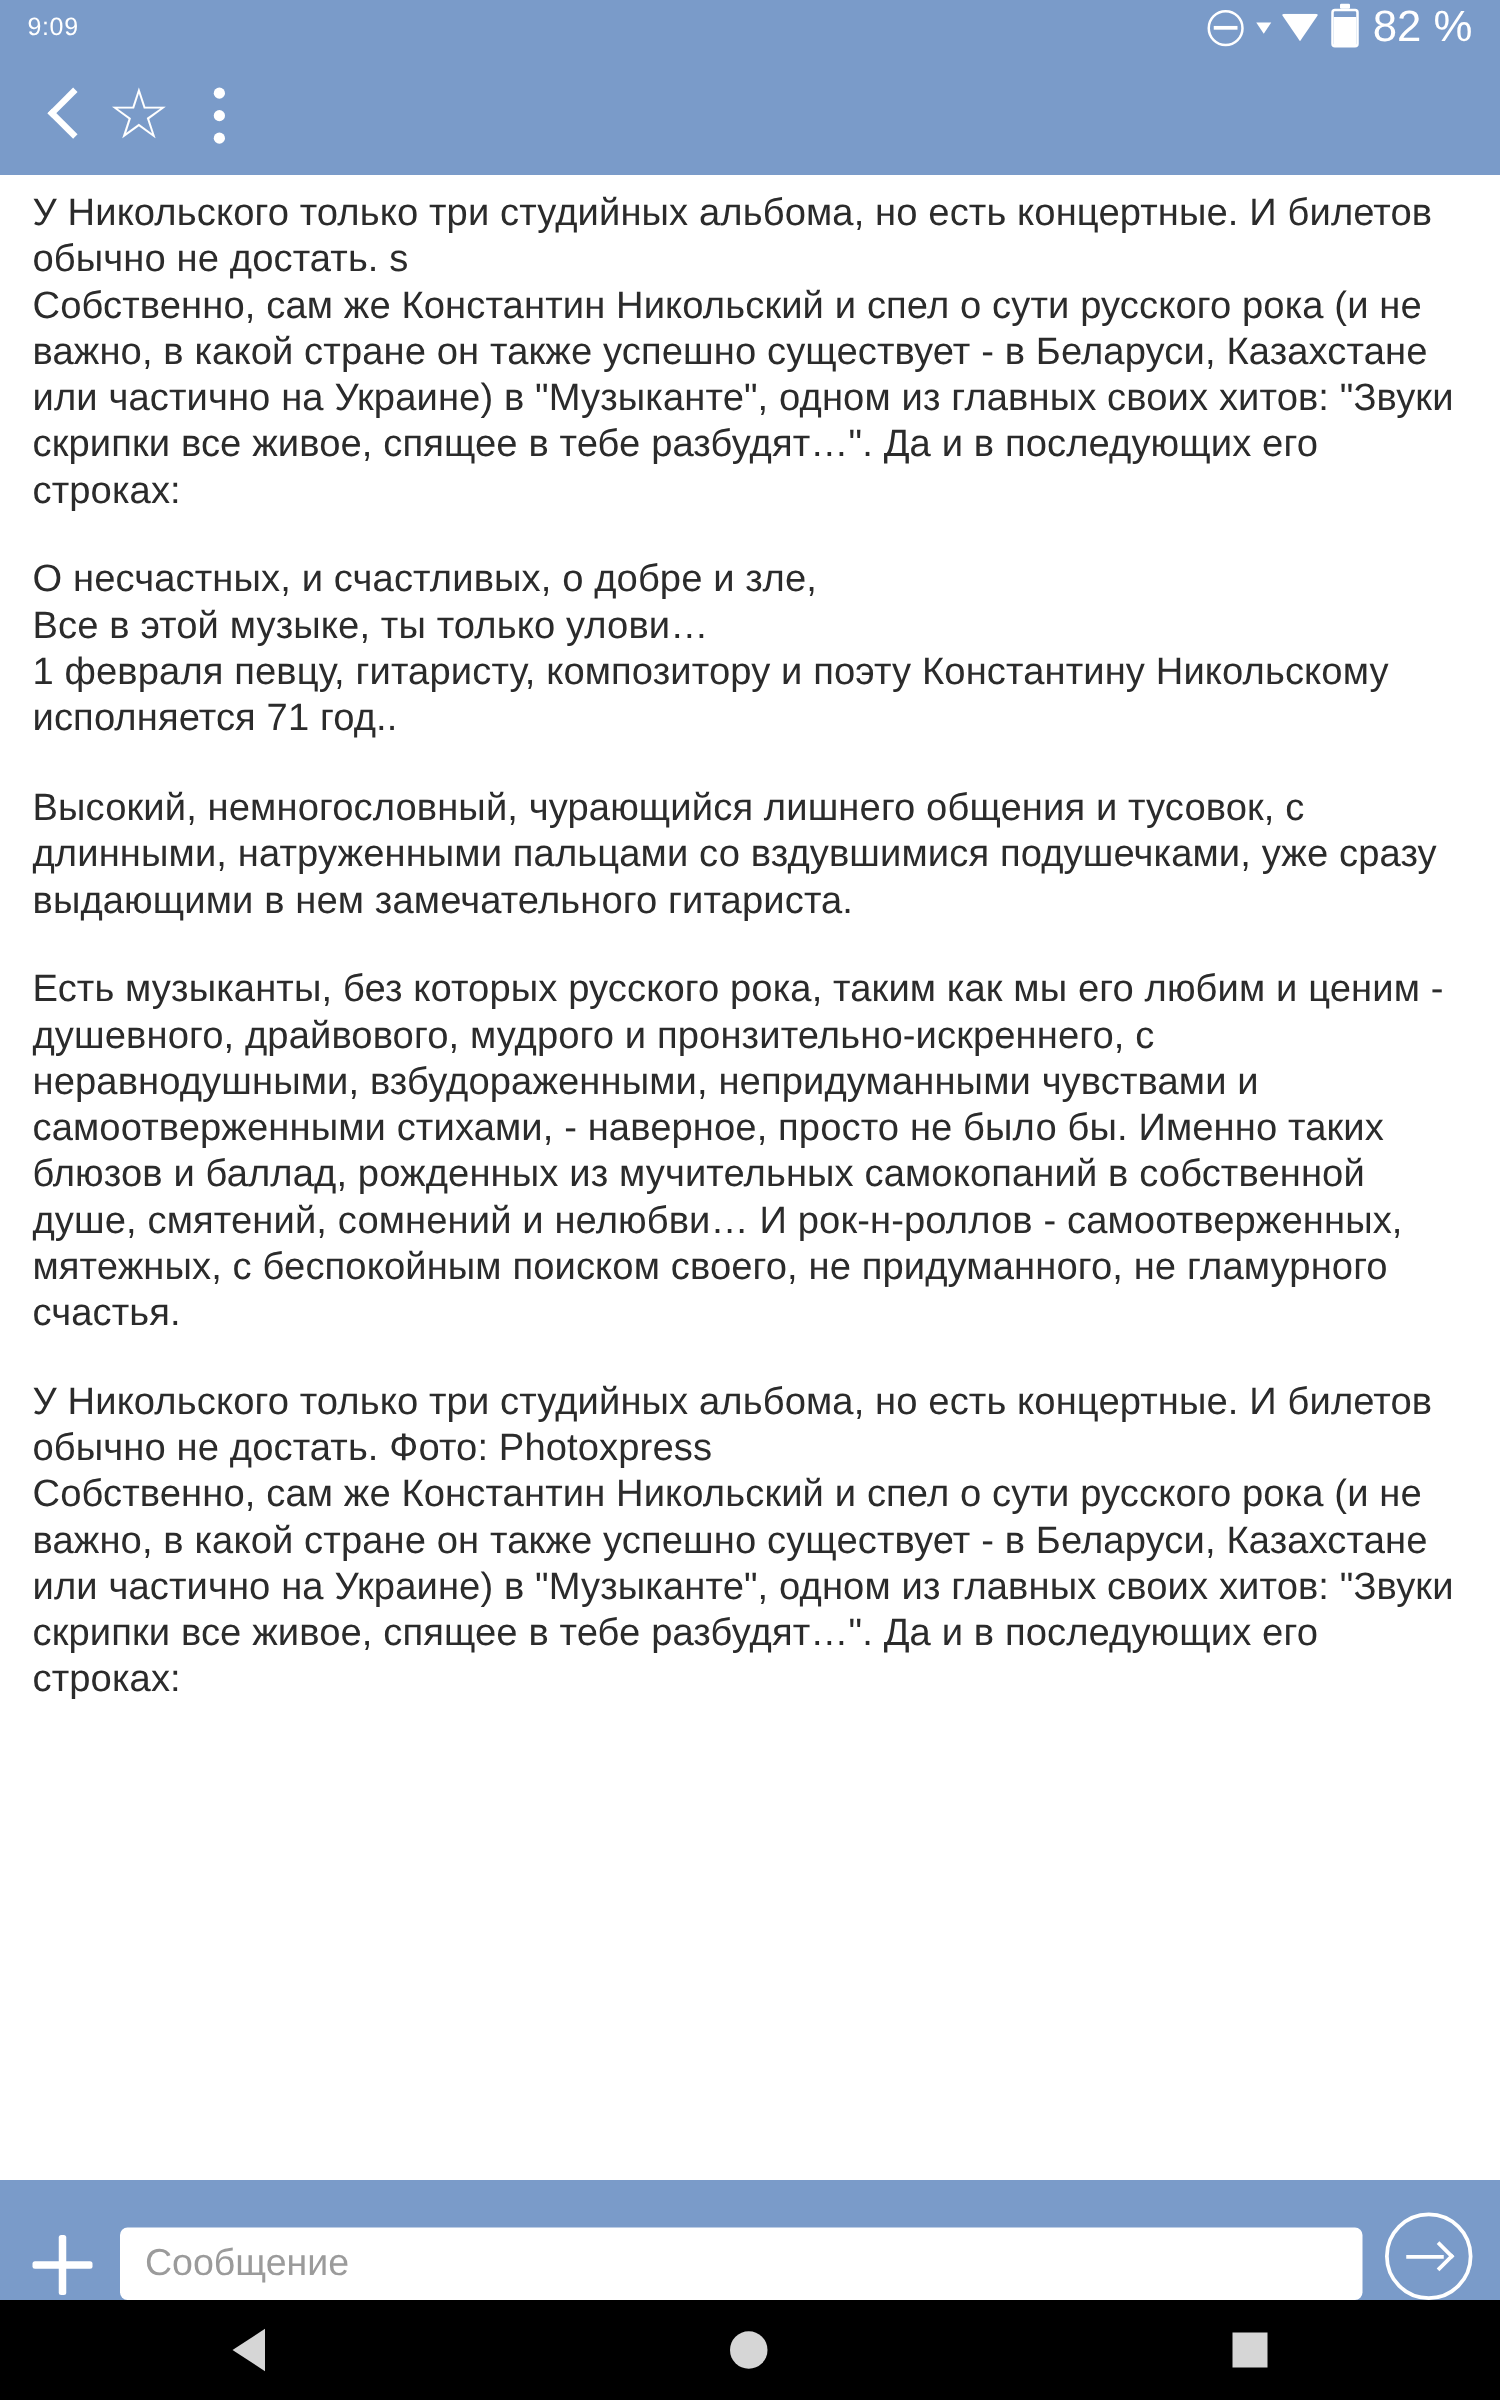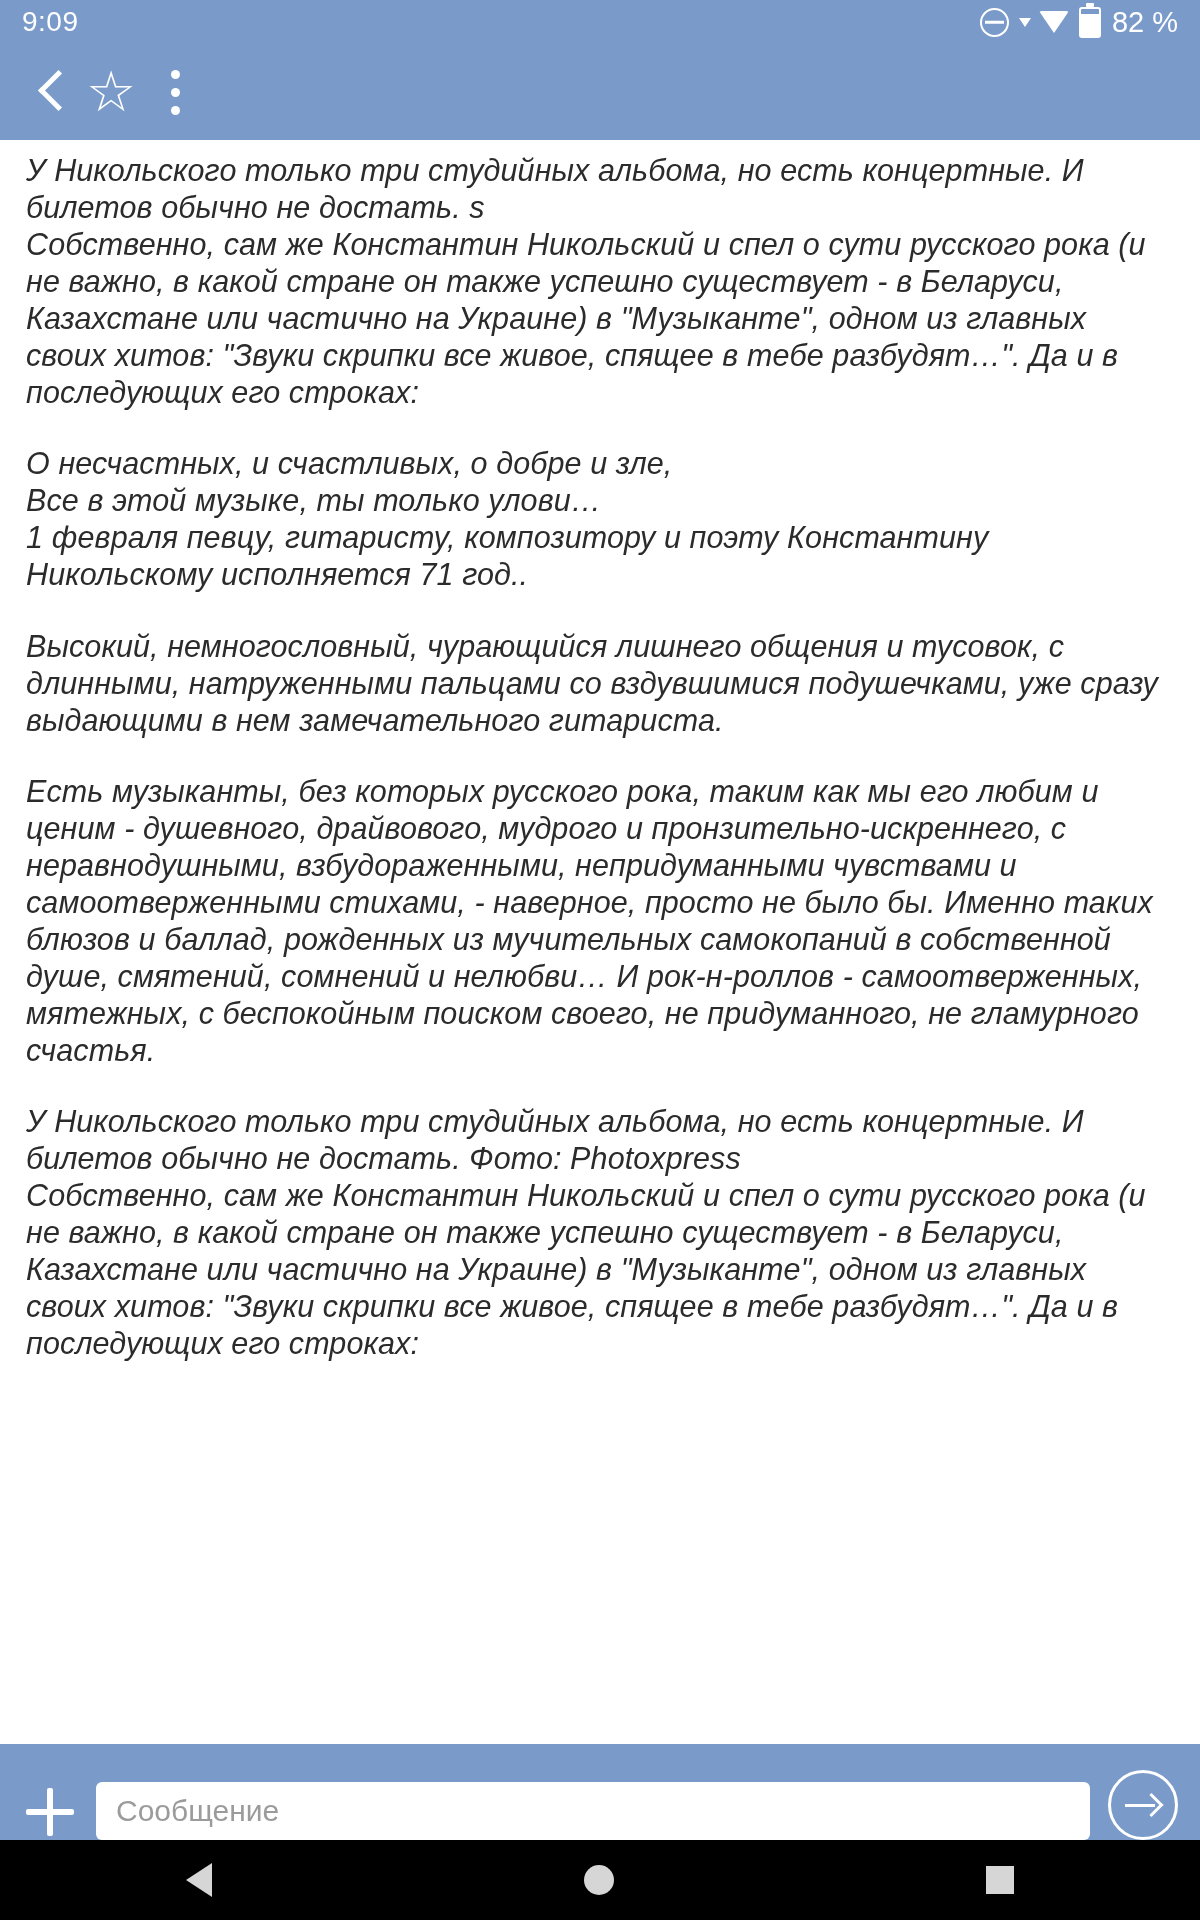--- a/index.html
+++ b/index.html
@@ -27,21 +27,21 @@
     height: 44px;
     background: #7a9bc9;
     color: #ffffff;
     display: flex;
     align-items: center;
     padding: 0 22px;
     box-sizing: border-box;
     flex: none;
   }
   .statusbar .clock {
-    font-size: 28px;
+    font-size: 20px;
     letter-spacing: 0.5px;
     font-weight: 400;
   }
   .statusbar .spacer { flex: 1; }
   .status-icons {
     display: flex;
     align-items: center;
     gap: 10px;
   }
   .status-icons .ico {
@@ -88,21 +88,21 @@
   .batt::before {
     content: "";
     position: absolute;
     top: -6px; left: 50%;
     transform: translateX(-50%);
     width: 8px; height: 4px;
     background: #ffffff;
     border-radius: 1px;
   }
   .batt-text {
-    font-size: 29px;
+    font-size: 35px;
     margin-left: 1px;
     letter-spacing: 0px;
   }
 
   
   .appbar {
     height: 96px;
     background: #7a9bc9;
     display: flex;
     align-items: center;
@@ -181,21 +181,20 @@
   }
   .post-body {
     font-size: 30.5px;
     line-height: 1.215;
     color: #2b2b2b;
     font-family: "Liberation Sans", sans-serif;
     letter-spacing: 0.1px;
   }
   .post-body p {
     margin: 0;
-    font-style: italic;
   }
   .post-body .gap {
     height: 34px;
   }
 
   
   .replybar {
     height: 96px;
     background: #7a9bc9;
     display: flex;

